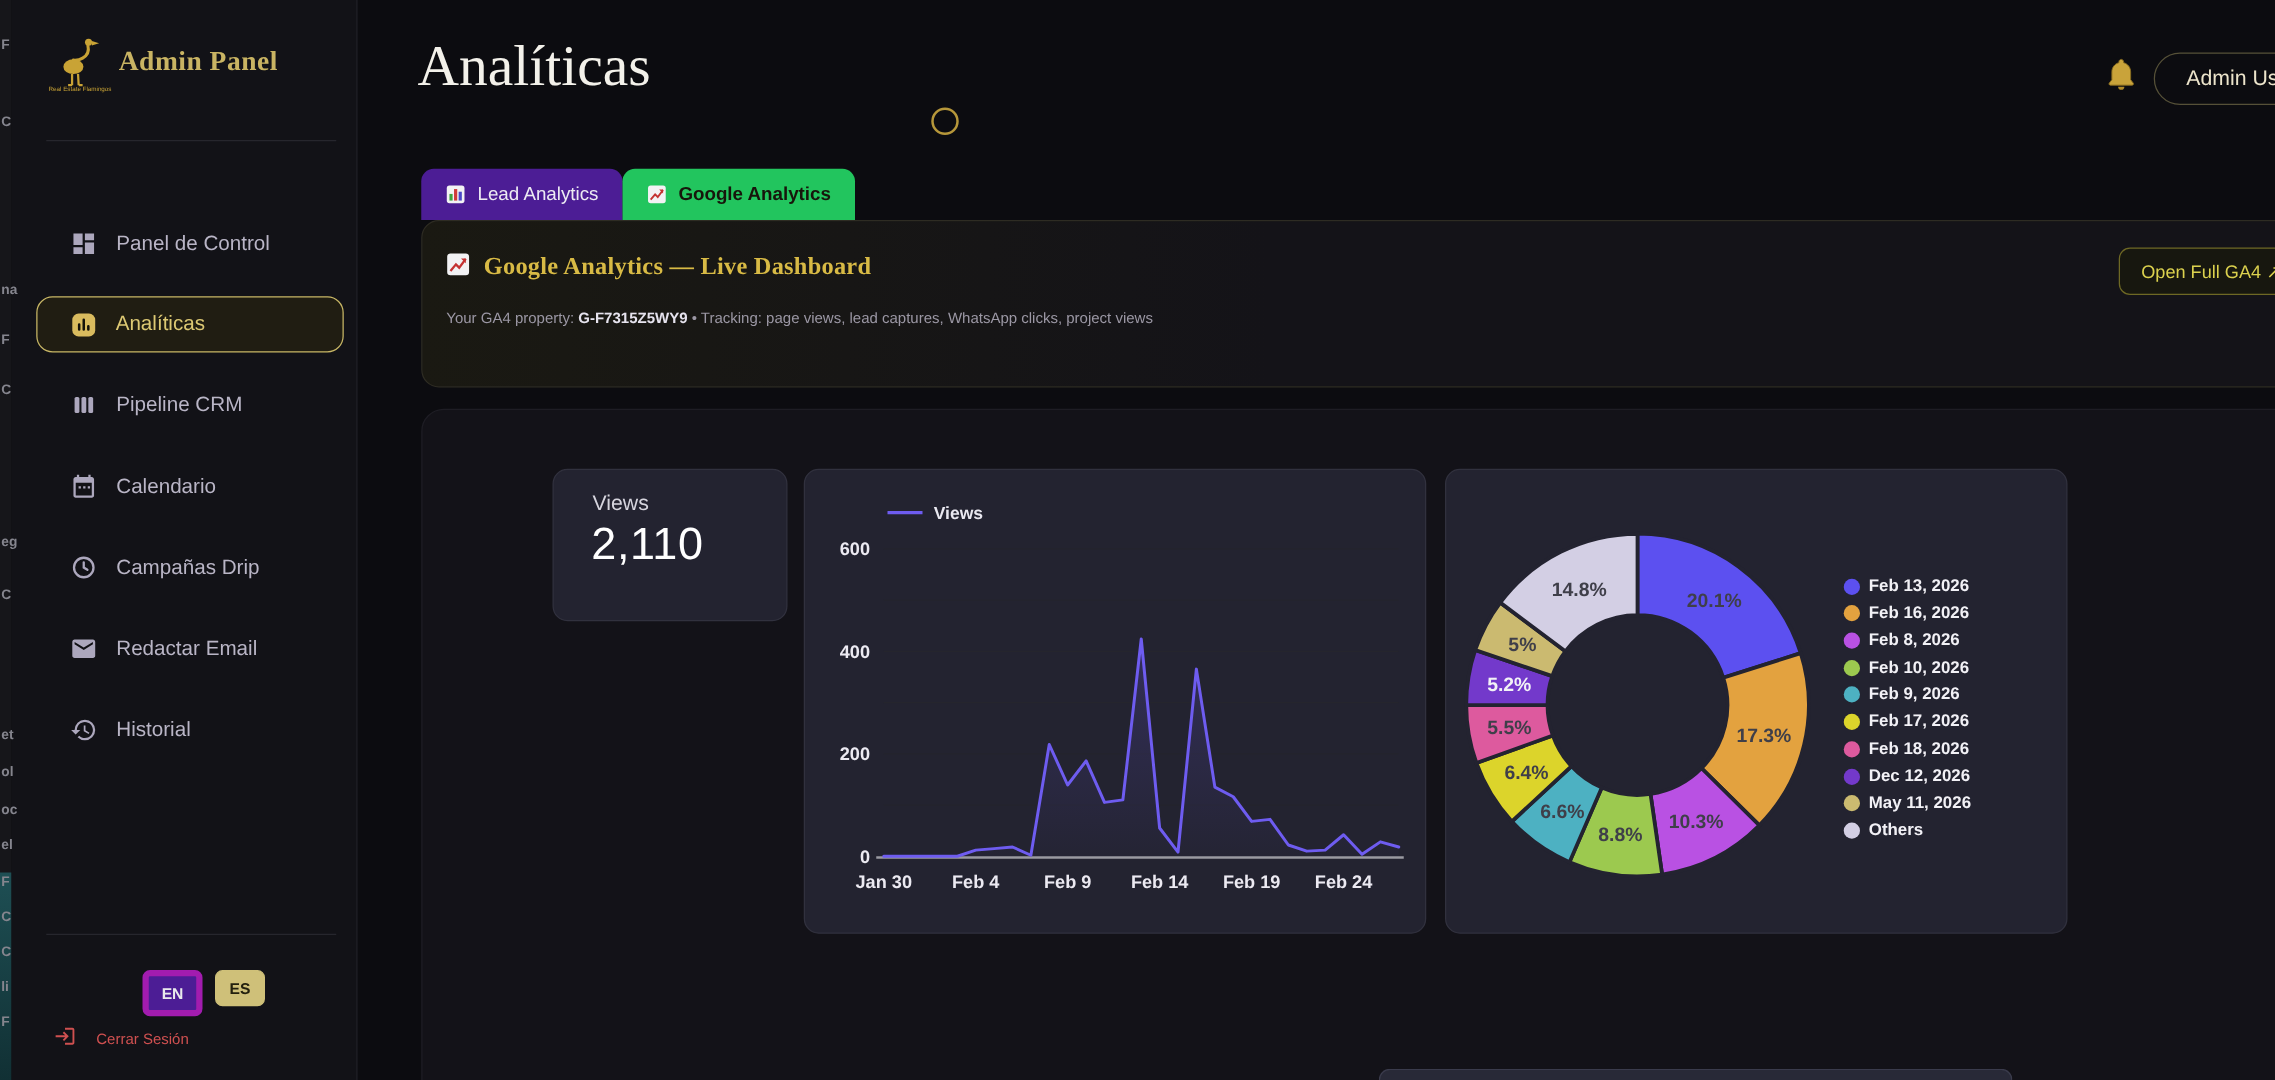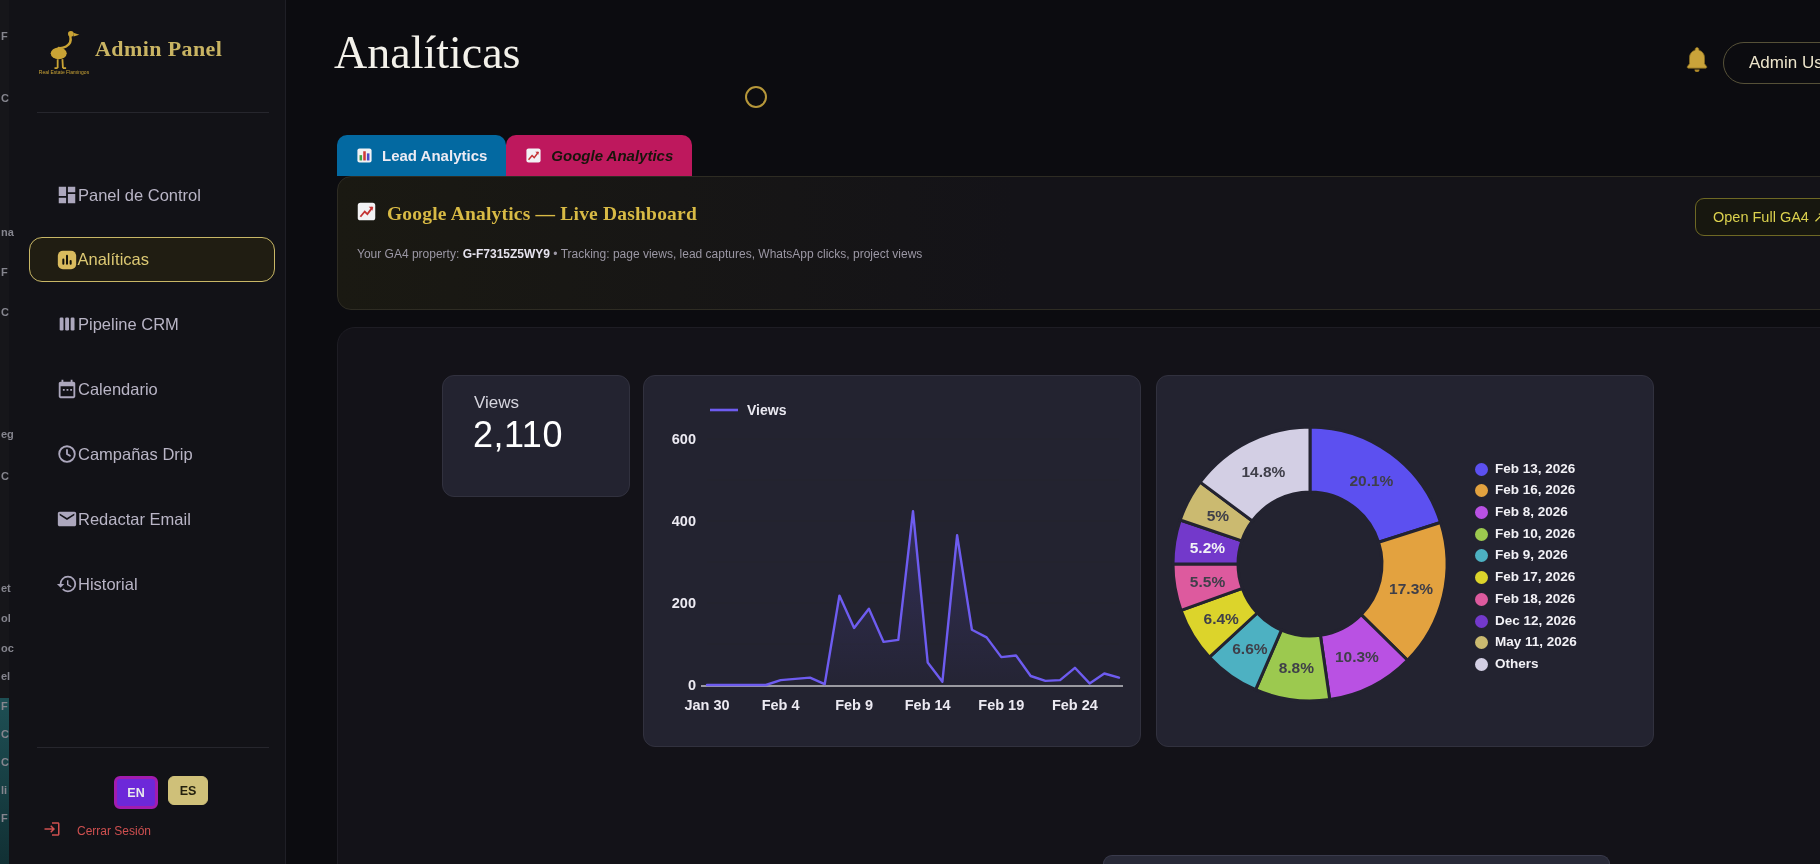--- a/index.html
+++ b/index.html
@@ -16,50 +16,50 @@
   .sidebar { position:absolute; left:9px; top:0; width:276px; height:864px; background:#121217;
              border-right:1px solid #1f1f26; z-index:4; }
   .logo { position:absolute; left:36px; top:28px; width:38px; height:40px; }
   .logo-caption { position:absolute; left:26px; top:69px; width:58px; font-size:5px; line-height:6px;
                   color:#c9a335; text-align:center; white-space:nowrap; overflow:hidden; }
   .sb-title { position:absolute; left:86px; top:36px; font-family:"Liberation Serif", serif;
               font-size:22px; font-weight:600; color:#c9b463; letter-spacing:.4px; }
   .sb-div { position:absolute; left:28px; right:16px; border-top:1px solid #26262d; }
 
   .menu { position:absolute; left:0; top:172px; width:100%; }
-  .menu-item { height:46px; margin:0 10px 19px 20px; display:flex; align-items:center; 
+  .menu-item { height:46px; margin:0 10px 19px 20px; display:flex; align-items:center; gap:15px;
                padding-left:27px; border-radius:13px; color:#b9b5c6; font-size:16.5px; cursor:pointer; }
   .menu-item .mi-icon { width:22px; height:22px; color:#aca7bd; flex:0 0 22px; }
   .menu-item .mi-icon svg { width:22px; height:22px; display:block; }
   .menu-item.active { background:#201d12; border:1.5px solid #c8b766; color:#dcc873; height:43px; padding-left:25.5px; }
 
   .lang { position:absolute; top:776px; left:105px; display:flex; gap:10px; }
   .lang-btn { width:38px; height:27px; border-radius:6px; font-size:12.5px; font-weight:700;
               display:flex; align-items:center; justify-content:center; cursor:pointer; }
-  .lang-en { background:#6d28d9; border:3px solid #a21caf; color:#e9e9ec; }
+  .lang-en { background:#4c1d95; border:5px solid #a21caf; color:#e9e9ec; }
   .lang-es { background:#cfc079; border:1px solid #cfc079; color:#23200e; }
   .logout { position:absolute; left:34px; top:820px; display:flex; gap:16px; align-items:center;
             color:#cf5050; font-size:12px; cursor:pointer; }
   .logout svg { width:18px; height:18px; }
 
   
   .page-title { position:absolute; left:334px; top:26px; margin:0; font-family:"Liberation Serif", serif;
                 font-size:46px; font-weight:500; color:#f3f1ea; }
   .ring { position:absolute; left:745px; top:86px; width:18px; height:18px; border:2px solid #b6973a;
           border-radius:50%; }
   .bell { position:absolute; left:1682px; top:45px; width:30px; height:30px; cursor:pointer; }
   .user-pill { position:absolute; left:1723px; top:42px; height:40px; width:150px; border:1px solid #565138;
                border-radius:22px; color:#ece4cb; font-size:17px; line-height:40px; padding-left:25px;
                background:transparent; cursor:pointer; white-space:nowrap; }
 
   
   .tabs { position:absolute; left:337px; top:135px; display:flex; z-index:3; }
-  .tab { height:41px; padding:0 19px; display:flex; align-items:center; gap:9px; background:#0369a1;
-         border-radius:10px 10px 0 0; font-size:15px; font-weight:700; color:#edebf3; cursor:pointer; }
-  .tab.active { background:#be185d; color:#17150b; font-weight:800;font-style:italic; }
+  .tab { height:41px; padding:0 19px; display:flex; align-items:center; gap:9px; background:#4c1d95;
+         border-radius:10px 10px 0 0; font-size:15px; font-weight:400; color:#edebf3; cursor:pointer; }
+  .tab.active { background:#22c55e; color:#17150b; font-weight:800; }
   .tab-icon svg { width:17px; height:17px; display:block; }
 
   
   .banner { position:absolute; left:337px; top:176px; width:1505px; height:132px; border-radius:14px;
             background:linear-gradient(90deg,#1a1912,#141318 45%); border:1px solid #2e2c23; z-index:2; }
   .banner-row { position:absolute; left:18px; top:24px; display:flex; gap:10px; align-items:center;justify-content:flex-end; }
   .banner-row svg { width:21px; height:21px; }
   .banner-title { margin:0; font-family:"Liberation Serif", serif; font-size:19.5px; font-weight:700;
                   color:#d8ba45; letter-spacing:.2px; }
   .banner-sub { position:absolute; left:19px; top:70px; margin:0; font-size:12px; color:#9b97a4; }

